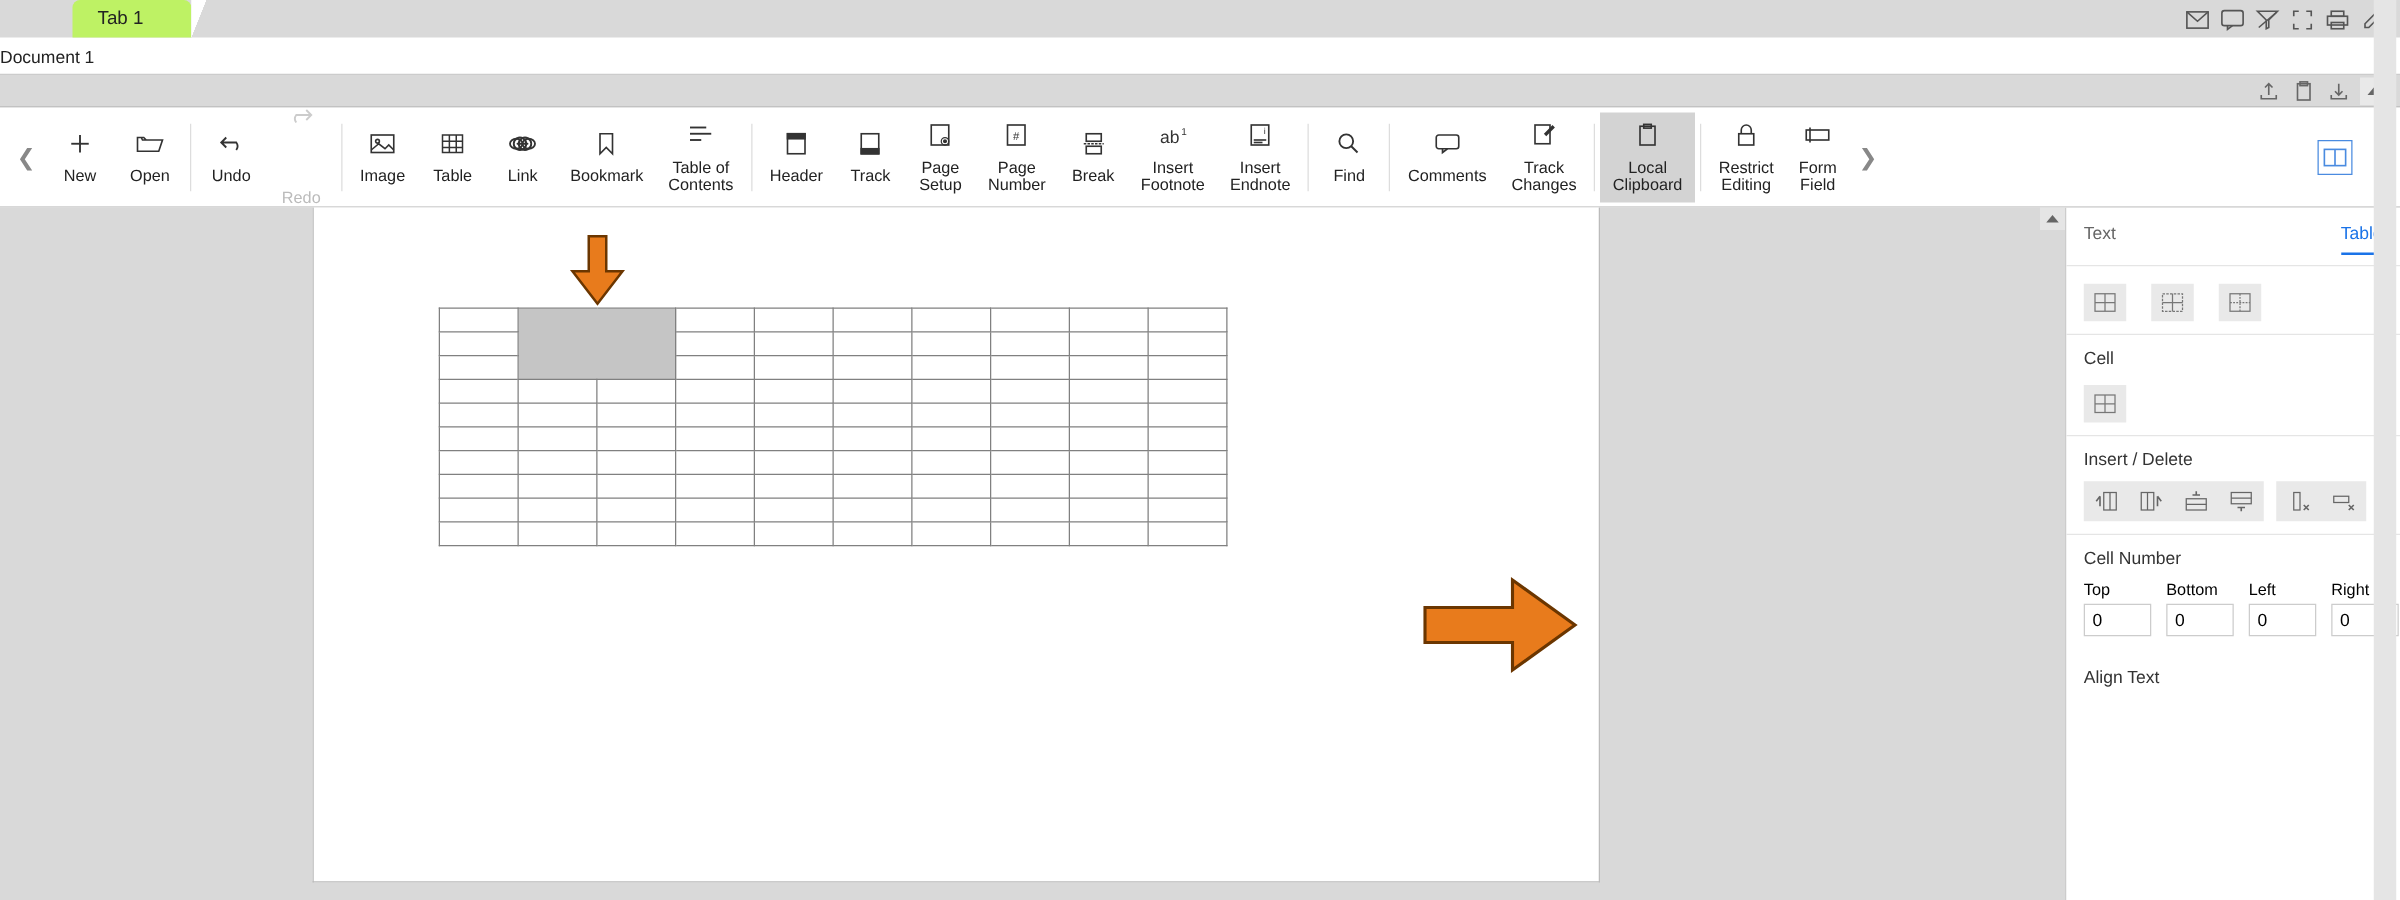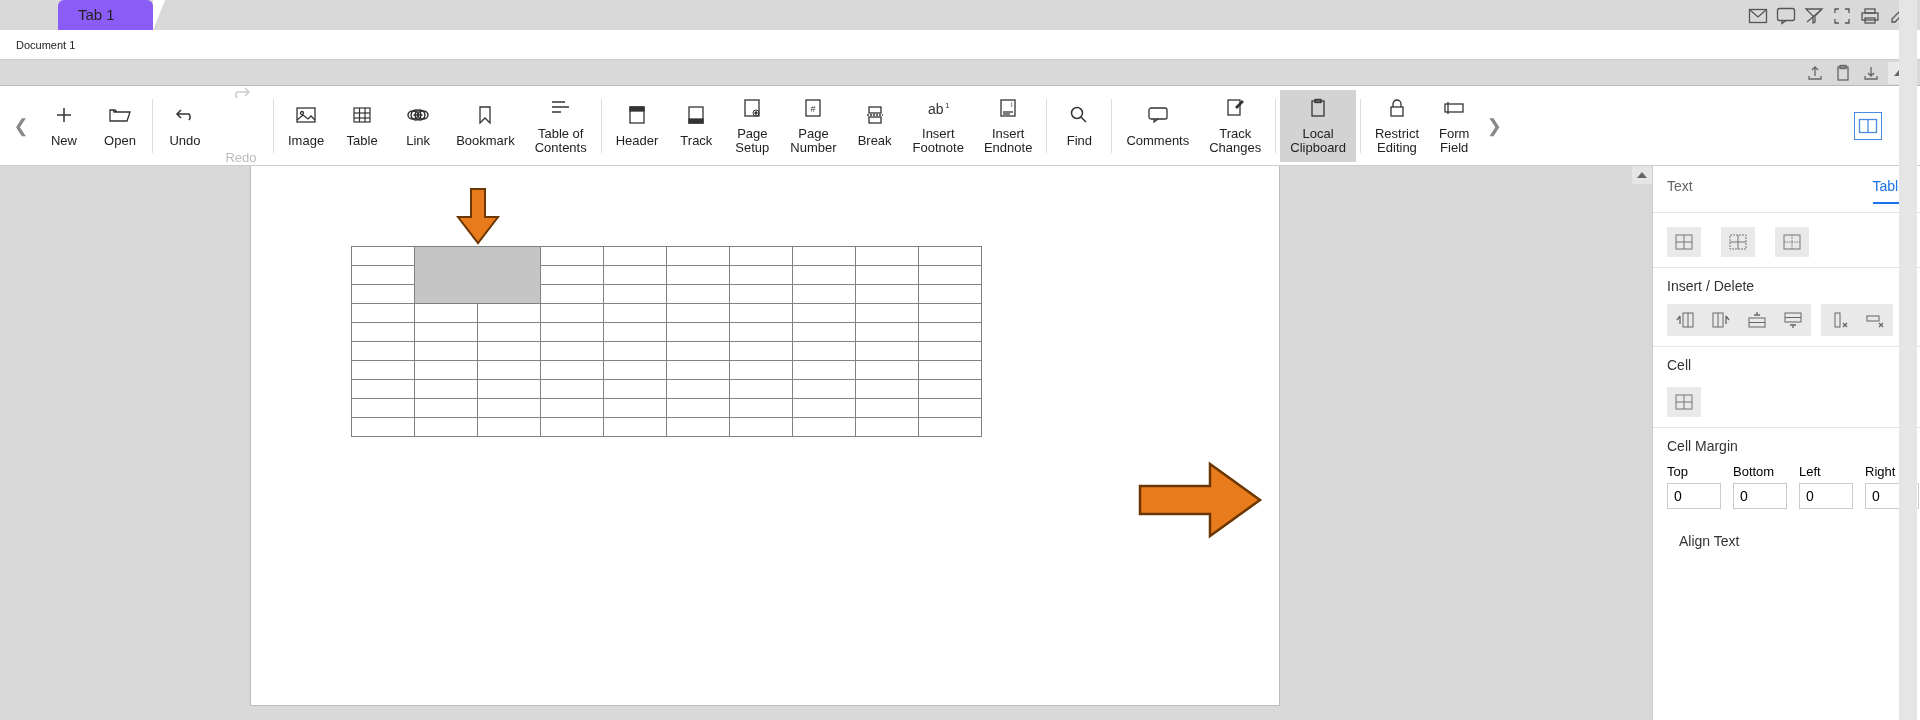--- a/index.html
+++ b/index.html
@@ -1,28 +1,28 @@
 <!DOCTYPE html>
 <html><head>
 <meta charset="utf-8">
 <style>
   * { box-sizing: border-box; margin: 0; padding: 0; font-family: "Segoe UI", Arial, sans-serif; }
   body { background: #d9d9d9; width: 1920px; height: 720px; overflow: hidden; position: relative; font-size: 13px; color: #222; }
 
   
   .tabbar { height: 30px; background: #d9d9d9; display: flex; align-items: flex-end; padding-left: 58px; }
-  .tab { background: #8b5cf6; height: 30px; padding: 6px 38px 6px 20px; border-top-left-radius: 6px; border-top-right-radius: 6px; font-size: 15px; position: relative; }
+  .tab { background: #bef264; height: 30px; padding: 6px 38px 6px 20px; border-top-left-radius: 6px; border-top-right-radius: 6px; font-size: 15px; position: relative; }
   .tab::after { content: ""; position: absolute; right: -12px; top: 0; width: 12px; height: 30px; background: linear-gradient(to bottom right, #fff 50%, transparent 51%); }
 
   
   .topicons { position: absolute; top: 4px; right: 10px; display: flex; gap: 4px; }
   .topicons div { width: 24px; height: 24px; display: flex; align-items: center; justify-content: center; color: #555; }
 
   
-  .doctitle { background: #fff; height: 30px; display: flex; align-items: center; padding-left: 16px; font-size: 11px; border-bottom: 1px solid #ccc; }
+  .doctitle { background: #fff; height: 30px; display: flex; align-items: center; padding-left: 0; font-size: 14px; border-bottom: 1px solid #ccc; }
 
   
   .secbar { background: #d9d9d9; height: 26px; display: flex; align-items: center; justify-content: flex-end; padding-right: 10px; gap: 6px; border-bottom: 1px solid #bbb; position: relative; }
   .secbar .icon { width: 22px; height: 22px; display: flex; align-items: center; justify-content: center; color: #555; }
   .secbar .scroll-up { width: 22px; height: 22px; background: #e9e9e9; display: flex; align-items: center; justify-content: center; color:#555; }
 
   
   .ribbon { background: #fff; height: 80px; display: flex; align-items: center; border-bottom: 1px solid #ccc; position: relative; padding: 0 6px; }
   .ribbon .nav-arrow { width: 30px; display: flex; align-items: center; justify-content: center; color: #888; font-size: 18px; cursor: default; align-self: center; }
   .ribbon .item { display: flex; flex-direction: column; align-items: center; justify-content: center; min-width: 56px; padding: 6px 10px; height: 72px; font-size: 13px; color: #222; white-space: pre-line; text-align: center; line-height: 1.1; }
@@ -497,20 +497,33 @@
               <rect x="1" y="1" width="16" height="14" stroke-dasharray="2 1"></rect>
               <line x1="9" y1="1" x2="9" y2="15"></line>
               <line x1="1" y1="8" x2="17" y2="8"></line>
             </svg>
           </div>
         <div class="sp-icon-btn">
             <svg width="18" height="16" viewBox="0 0 18 16" stroke="#777" fill="none">
               <rect x="1" y="1" width="16" height="14"></rect>
               <line x1="9" y1="1" x2="9" y2="15" stroke-dasharray="1.5 1"></line>
               <line x1="1" y1="8" x2="17" y2="8" stroke-dasharray="1.5 1"></line>
+            </svg>
+          </div>
+      </div>
+    </div>
+
+    <div class="sp-row">
+      <div class="sp-section-label">Cell</div>
+      <div class="sp-icons">
+        <div class="sp-icon-btn">
+            <svg width="18" height="16" viewBox="0 0 18 16" stroke="#777" fill="none">
+              <rect x="1" y="1" width="16" height="14"></rect>
+              <line x1="9" y1="1" x2="9" y2="15"></line>
+              <line x1="1" y1="8" x2="17" y2="8"></line>
             </svg>
           </div>
       </div>
     </div>
 
     <div class="sp-row">
       <div class="sp-section-label">Insert / Delete</div>
       <div class="sp-insdel">
         <div class="grp">
           <div class="btn">
@@ -552,54 +565,41 @@
           <div class="btn">
               <svg width="18" height="16" stroke="#666" fill="none">
                 <rect x="1" y="4" width="12" height="5"></rect>
                 <path d="M13 11 L17 15 M17 11 L13 15" stroke-width="1.3"></path>
               </svg>
             </div>
         </div>
       </div>
     </div>
 
-    <div class="sp-row">
-      <div class="sp-section-label">Cell</div>
-      <div class="sp-icons">
-        <div class="sp-icon-btn">
-            <svg width="18" height="16" viewBox="0 0 18 16" stroke="#777" fill="none">
-              <rect x="1" y="1" width="16" height="14"></rect>
-              <line x1="9" y1="1" x2="9" y2="15"></line>
-              <line x1="1" y1="8" x2="17" y2="8"></line>
-            </svg>
-          </div>
-      </div>
-    </div>
-
     <div class="sp-row" style="border-bottom:none">
-      <div class="sp-section-label">Cell Margin</div>
+      <div class="sp-section-label">Cell Number</div>
       <div class="sp-margin">
         <div class="mcol">
           <label>Top</label>
           <input value="0" style="">
         </div>
         <div class="mcol">
           <label>Bottom</label>
           <input value="0" style="">
         </div>
         <div class="mcol">
           <label>Left</label>
           <input value="0" style="">
         </div>
         <div class="mcol">
           <label>Right</label>
           <input value="0" style="">
         </div>
       </div>
     </div>
 
-    <div class="sp-row" style="border-bottom:none; padding-top:14px;margin-left:12px;">
+    <div class="sp-row" style="border-bottom:none; padding-top:14px;">
       <div class="sp-section-label">Align Text</div>
     </div>
   </div>
 
   <div class="scrollbar-track"></div>
 </div>
 
 </body></html>

